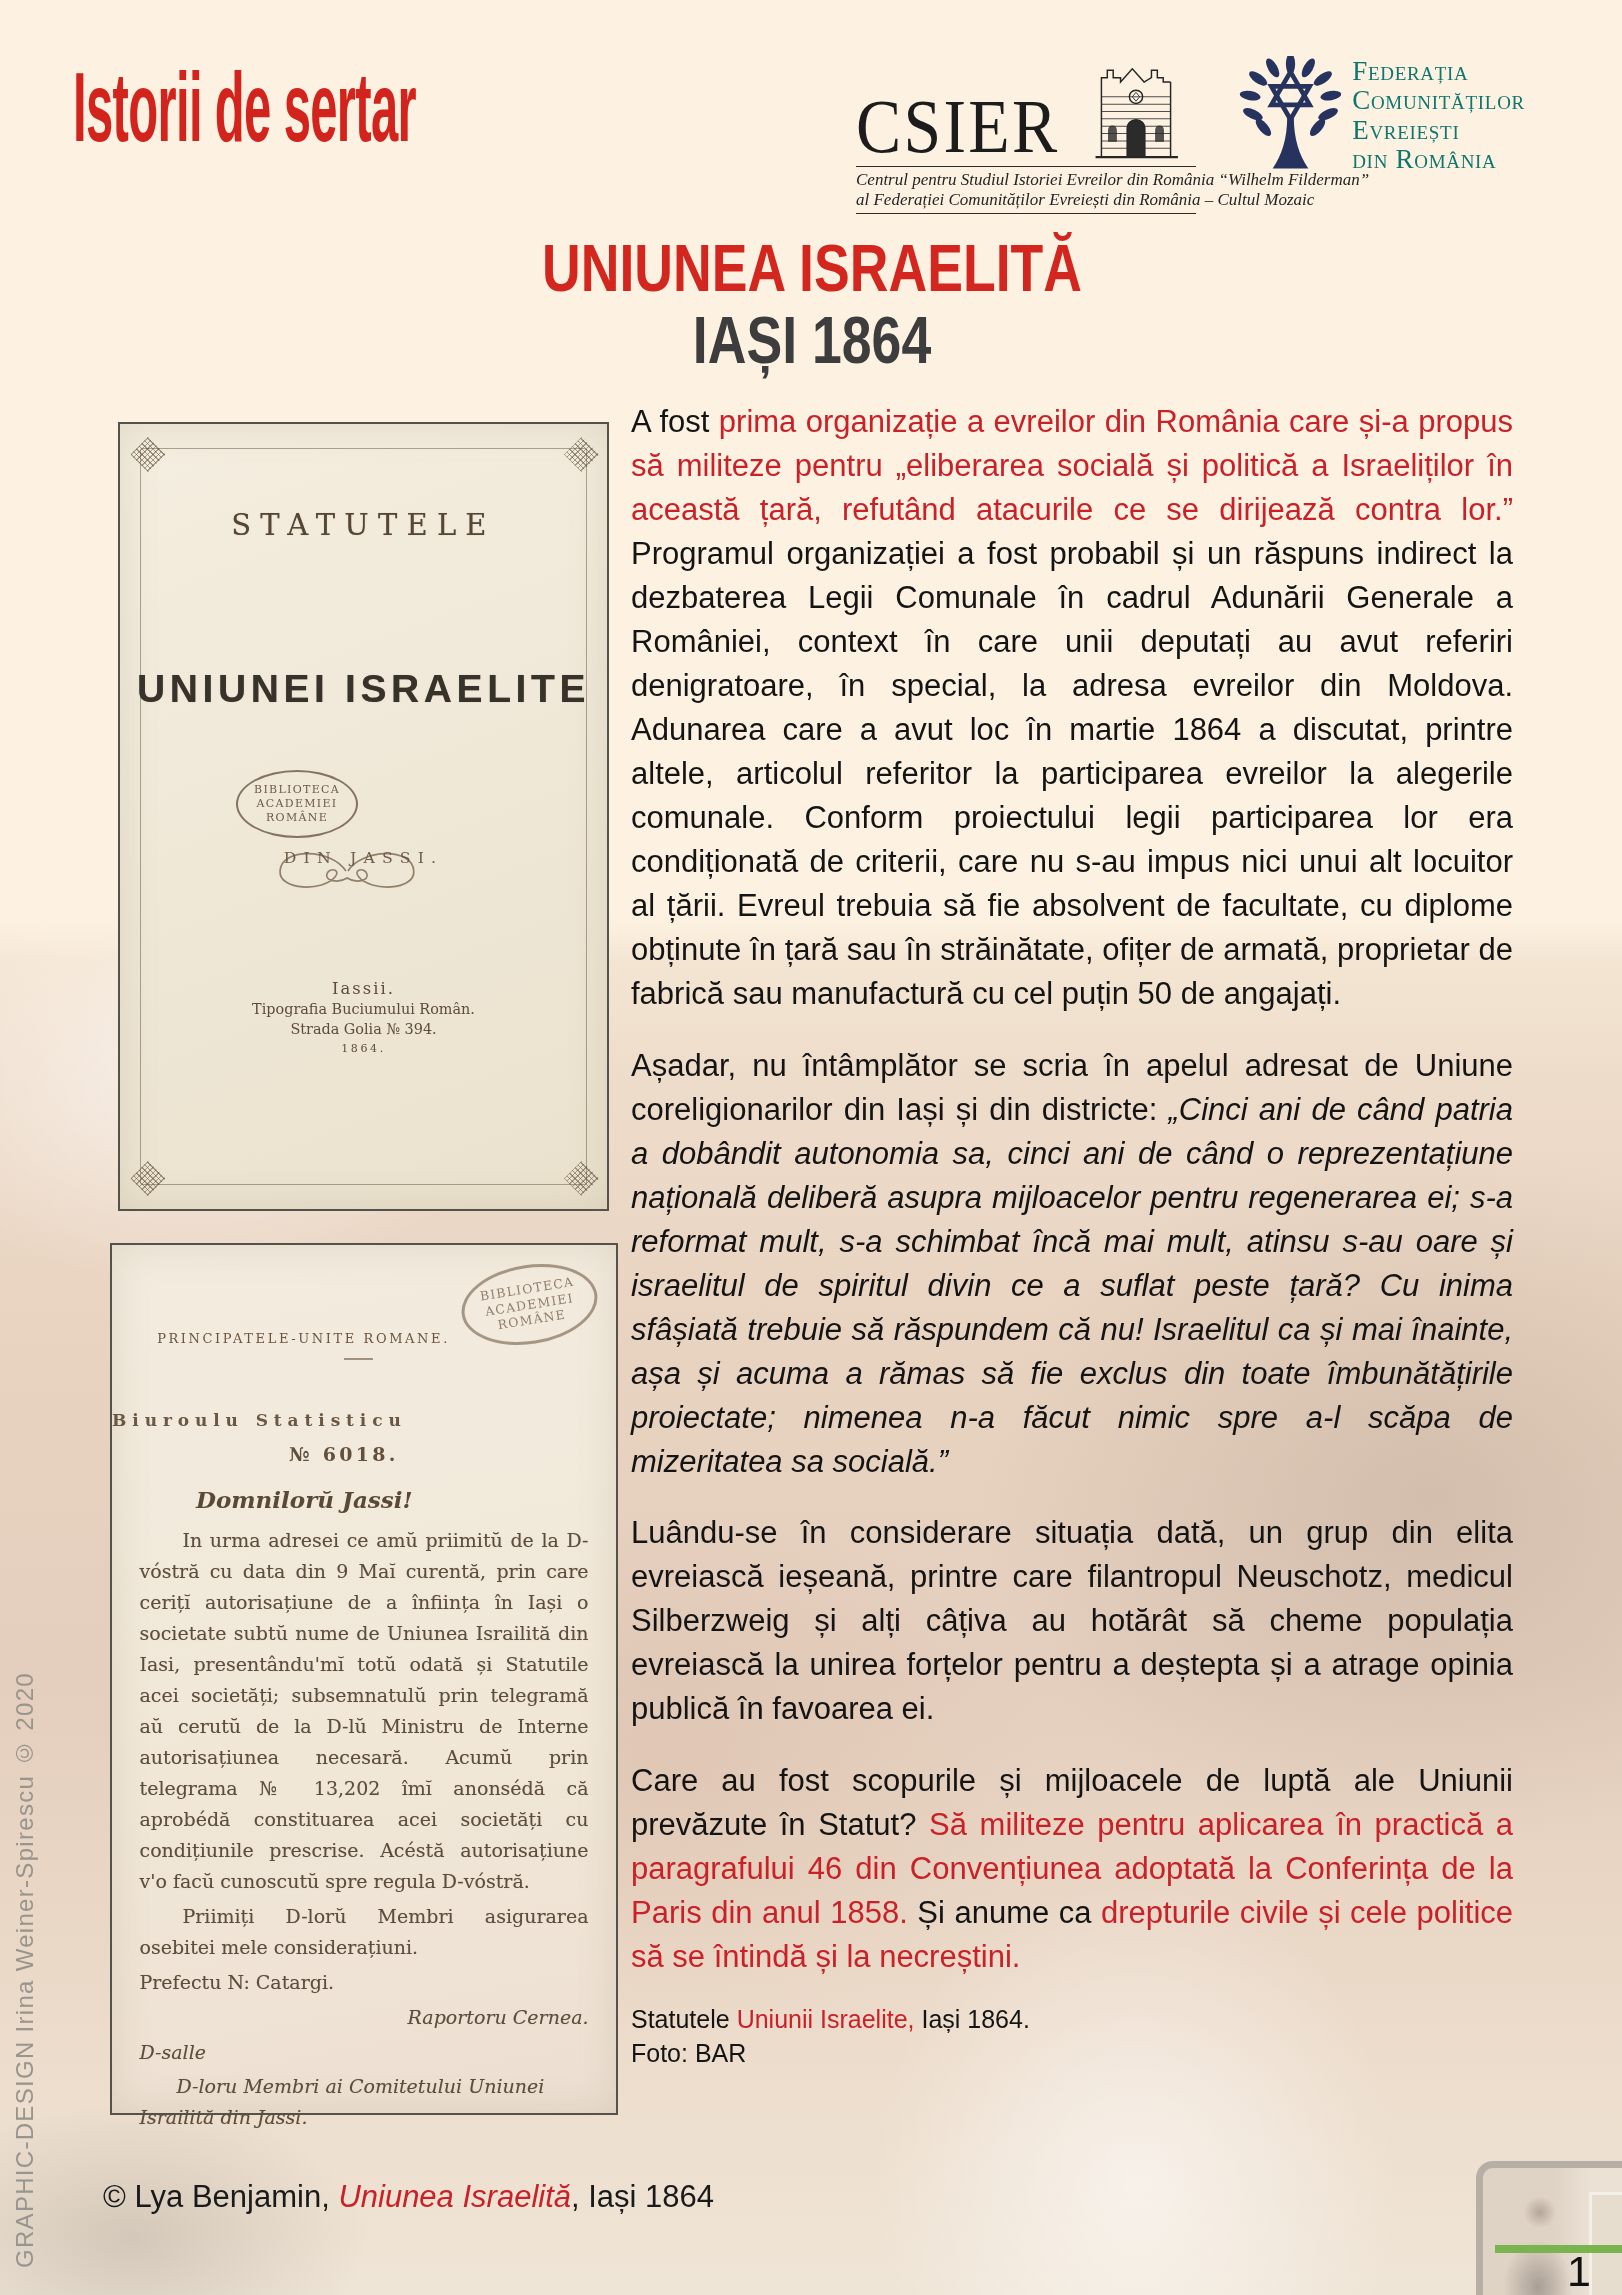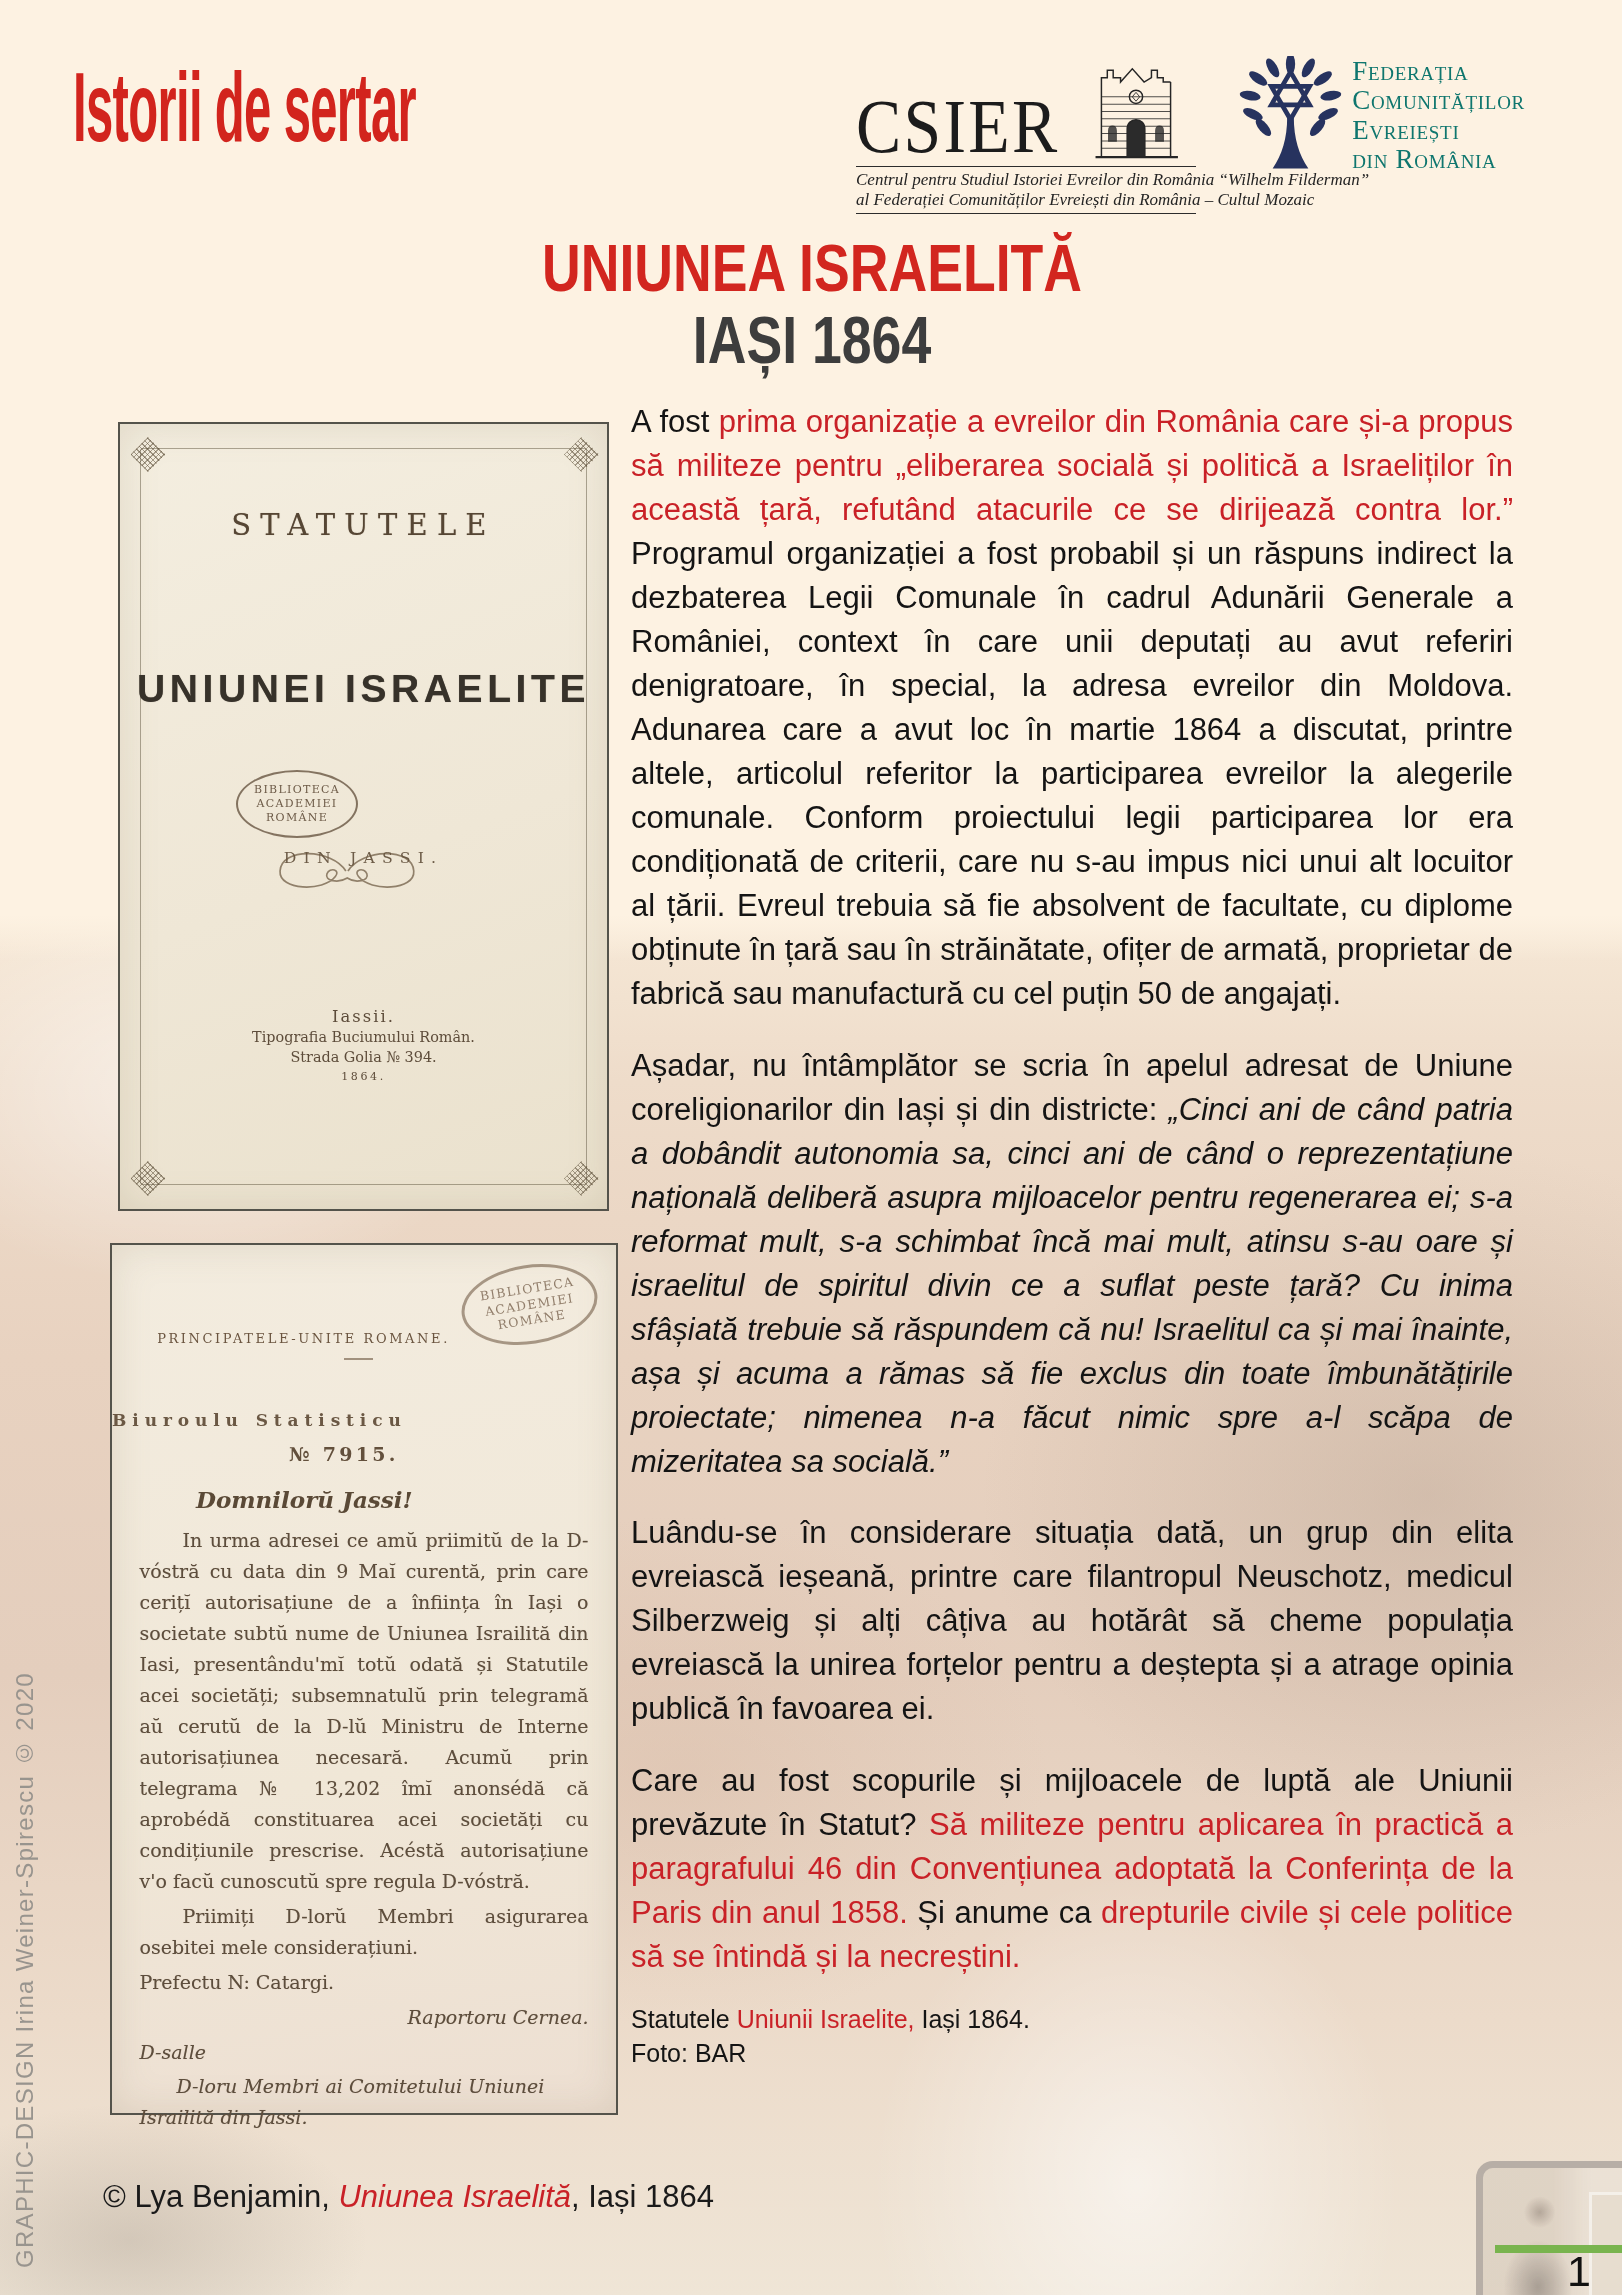--- a/index.html
+++ b/index.html
@@ -64,21 +64,21 @@
   .stamp{border-radius:50%;display:flex;flex-direction:column;align-items:center;
     justify-content:center;text-align:center;}
   .stamp .sl{letter-spacing:1.3px;}
   .stamp1{position:absolute;left:116px;top:346px;width:118px;height:64px;
     border:2.6px solid rgba(86,66,46,.7);color:rgba(86,66,46,.85);font-size:11px;line-height:13.7px;}
   .stamp2{position:absolute;left:349px;top:19.6px;width:131px;height:73px;
     border:3.3px solid rgba(104,80,58,.55);color:rgba(104,80,58,.7);
     font-size:12.4px;line-height:15.7px;transform:rotate(-9deg);}
   .doc-footer{position:absolute;left:0;width:100%;top:555px;text-align:center;
     font-size:14.4px;line-height:20px;color:#5d4c3a;}
-  .doc-footer .f1{font-size:16.4px;letter-spacing:2px;margin-top:28px;}
+  .doc-footer .f1{font-size:16.4px;letter-spacing:2px;}
   .doc-footer .f4{font-size:11px;letter-spacing:2.6px;}
   .flourish{position:absolute;left:50%;top:419px;transform:translateX(-58%);}
 
   .doc2-hsmall{position:absolute;left:0;width:76%;top:86px;text-align:center;
     font-size:13px;font-weight:normal;letter-spacing:2.6px;color:#6b5540;}
   .doc2-hr{position:absolute;left:46%;top:113px;width:29px;border-top:2px double rgba(107,85,64,.6);}
   .doc2-title{position:absolute;left:0;width:92%;top:123px;text-align:center;
     font-weight:bold;font-size:29px;letter-spacing:1.3px;color:#5c4a38;
     text-shadow:0 0 0.7px rgba(92,74,56,.5);}
   .doc2-sub{position:absolute;left:0;width:92%;top:165px;
@@ -215,21 +215,21 @@
 
   <div class="doc doc2">
     <div class="stamp stamp2">
       <div class="sl">BIBLIOTECA</div>
       <div class="sl">ACADEMIEI</div>
       <div class="sl">ROMÂNE</div>
     </div>
     <div class="doc2-hsmall">PRINCIPATELE-UNITE ROMANE.</div>
     <div class="doc2-hr"></div>
     <div class="doc2-sub">Biuroulu Statisticu</div>
-    <div class="doc2-no">№ 7915.</div>
+    <div class="doc2-no">№ 6018.</div>
     <div class="doc2-sal">Domnilorŭ Jassi!</div>
     <div class="doc2-body">
       <p>In urma adresei ce amŭ priimitŭ de la D-vóstră cu data din 9 Maĭ curentă, prin care cerițĭ autorisațiune de a înființa în Iași o societate subtŭ nume de Uniunea Israilită din Iasi, presentându'mĭ totŭ odată și Statutile acei societăți; subsemnatulŭ prin telegramă aŭ cerutŭ de la D-lŭ Ministru de Interne autorisațiunea necesară. Acumŭ prin telegrama № 13,202 îmĭ anonsédă că aprobédă constituarea acei societăți cu condițiunile prescrise. Acéstă autorisațiune v'o facŭ cunoscutŭ spre regula D-vóstră.</p>
       <p>Priimiți D-lorŭ Membri asigurarea osebitei mele considerațiuni.</p>
       <p class="doc2-sig1">Prefectu N: Catargi.</p>
       <p class="doc2-sig2">Raportoru Cernea.</p>
       <p class="doc2-addr1">D-salle</p>
       <p class="doc2-addr2">D-loru Membri ai Comitetului Uniunei Israilită din Jassi.</p>
     </div>
   </div>

